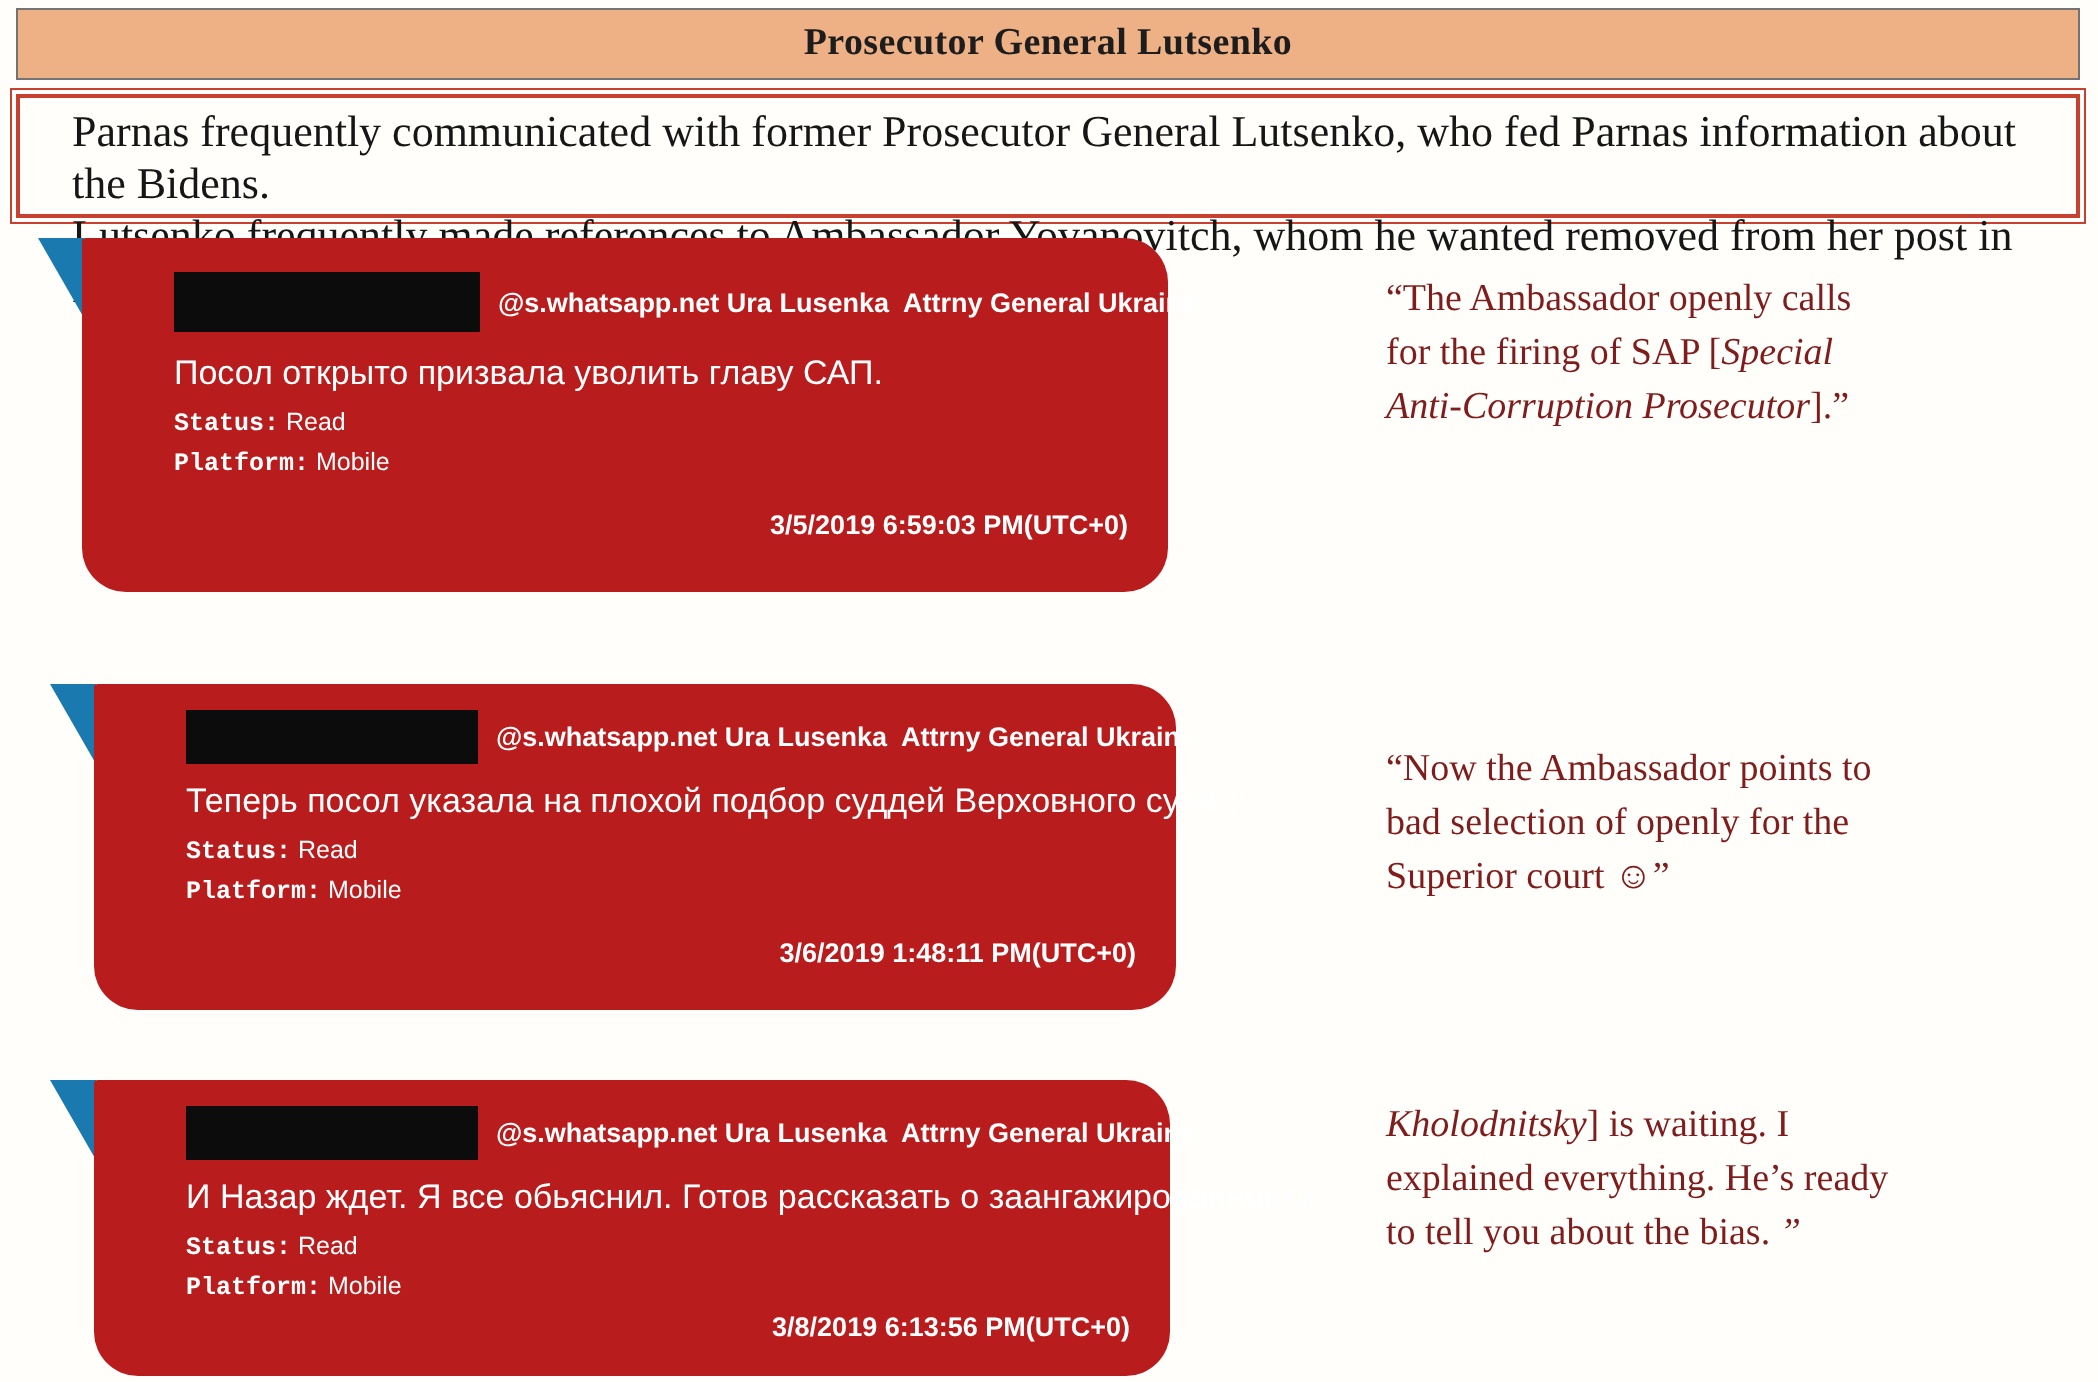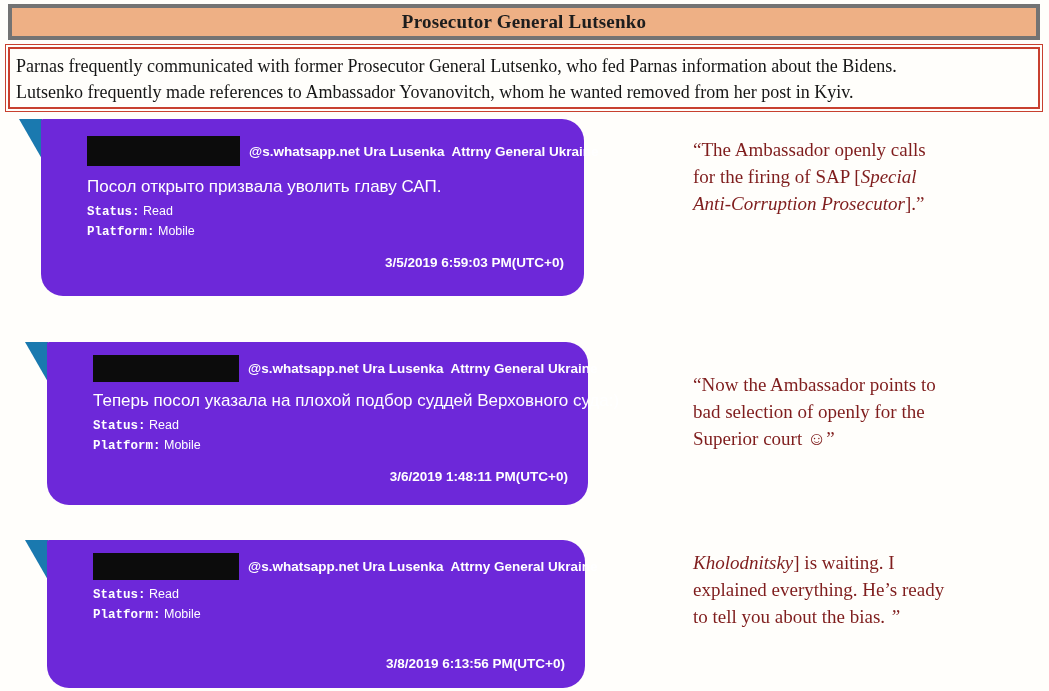--- a/index.html
+++ b/index.html
@@ -6,42 +6,42 @@
   .page{
     position:relative;
     width:1049px;height:691px;
     background:#fffefb;
     font-family:"Liberation Serif", serif;
     overflow:hidden;
   }
   
   .title-bar{
     position:absolute;left:8px;top:4px;width:1032px;height:36px;
-    background:#eeb085;border:4px solid #737373;box-sizing:border-box;
+    background:#eeb085;border:1px solid #737373;box-sizing:border-box;
     display:flex;align-items:center;justify-content:center;
   }
   .title-bar h1{
     margin:0;font-size:19px;font-weight:bold;color:#1d1d1d;
     font-family:"Liberation Serif", serif;letter-spacing:.2px;
   }
   
   .intro-outer{
     position:absolute;left:5px;top:44px;width:1038px;height:68px;
     border:1.5px solid #c8402f;box-sizing:border-box;padding:2px;
   }
   .intro-inner{
     border:2.5px solid #c8402f;box-sizing:border-box;height:100%;
-    padding:4px 10px 0 6px;
-    font-size:18px;line-height:26px;color:#161616;
+    padding:4px 10px 0 26px;
+    font-size:22px;line-height:26px;color:#161616;
   }
   
   .bubble{position:absolute;}
   .bubble-body{
     position:absolute;top:0;bottom:0;left:22px;right:0;
-    background:#6d28d9;
+    background:#b91c1c;
     border-radius:2px 22px 22px 22px;
     color:#fff;
     font-family:"Liberation Sans", sans-serif;
     padding:0 20px 0 46px;
     box-sizing:border-box;
   }
   .tail{
     position:absolute;left:0;top:0;width:23px;height:40px;
     background:#1a79af;
     clip-path:polygon(0 0,100% 0,100% 100%);
@@ -123,20 +123,21 @@
     </div>
   </div>
 
   <div class="bubble b3">
     <div class="tail"></div>
     <div class="bubble-body">
       <div class="sender-row">
         <span class="redact"></span>
         <span class="sender">@s.whatsapp.net Ura Lusenka  Attrny General Ukraine</span>
       </div>
+      <div class="msg">И Назар ждет. Я все обьяснил. Готов рассказать о заангажированности</div>
       <div class="meta"><b>Status:</b><span> Read</span></div>
       <div class="meta"><b>Platform:</b><span> Mobile</span></div>
       <div class="ts">3/8/2019 6:13:56 PM(UTC+0)</div>
     </div>
   </div>
 
   <div class="quote q1">
       <div><span>“The Ambassador openly calls</span></div>
       <div><span>for the firing of SAP [</span><span class="it">Special</span></div>
       <div><span class="it">Anti-Corruption Prosecutor</span><span>].”</span></div>

